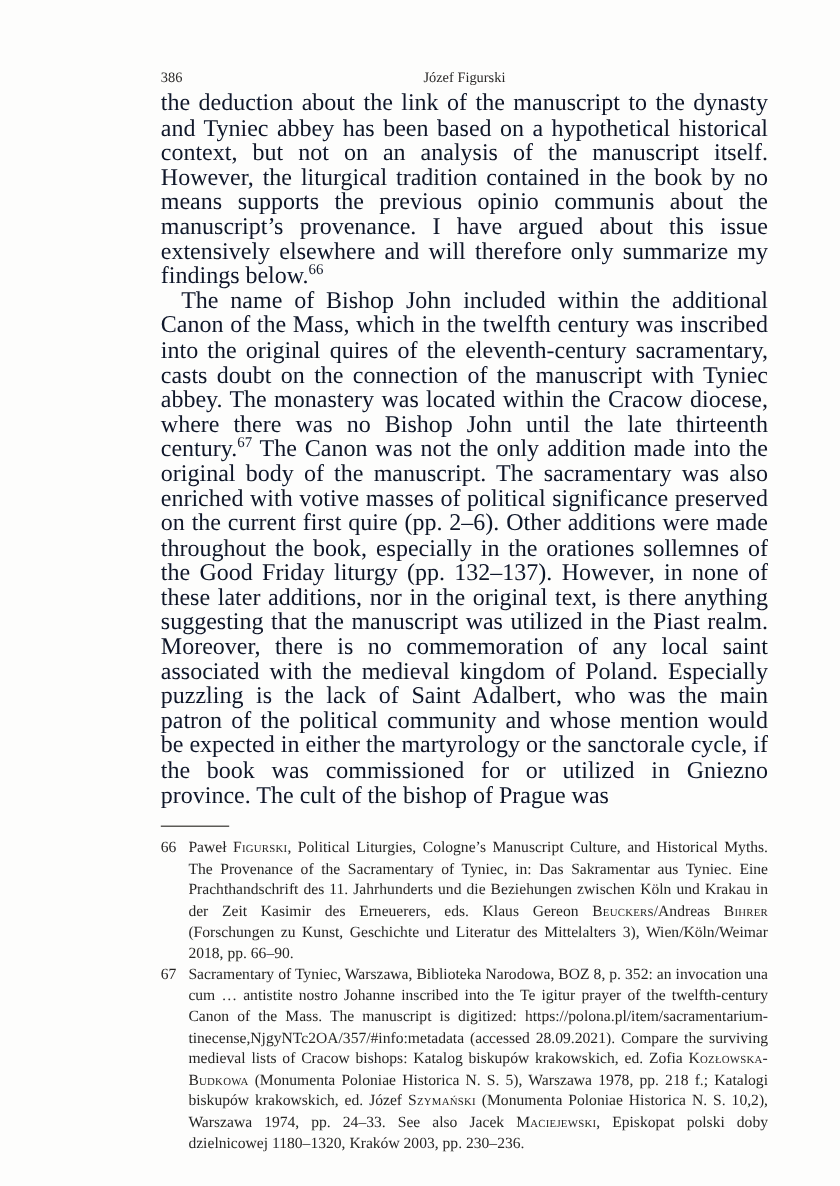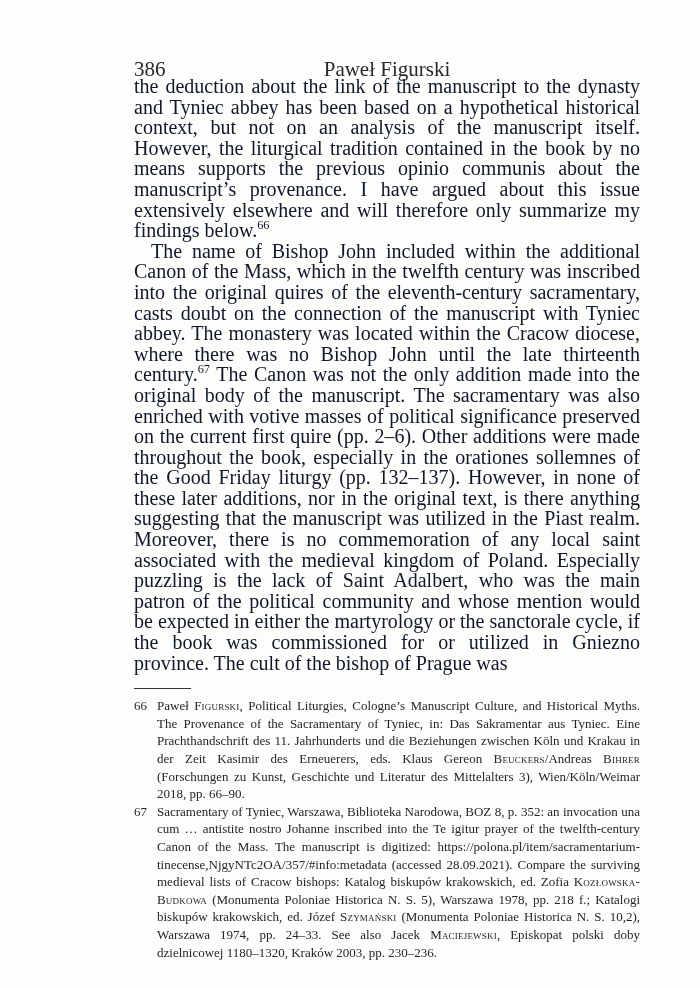--- a/index.html
+++ b/index.html
@@ -13,21 +13,21 @@
   .page {
     position: relative;
     width: 700px; height: 988px;
     box-sizing: border-box;
     padding: 57px 60px 0 134px;
     overflow: hidden;
   }
   .running-head {
     position: relative;
     height: 19px;
-    font-size: 21px;
+    font-size: 12px;
     color: #2a2928;
   }
   .pagenum { position: absolute; left: 0; top: 0; }
   .author  { position: absolute; left: 0; right: 0; top: 0; text-align: center; }
   .body-text {
     font-size: 20px;
     line-height: 20.6px;
     text-align: justify;
     color: #0f172a;
   }
@@ -55,21 +55,21 @@
   }
   .footnote { position: relative; padding-left: 23px; margin: 0; }
   .fn-num { position: absolute; left: 0; top: 0; }
 </style>
 </head>
 <body>
 
 <div class="page">
   <div class="running-head">
     <span class="pagenum">386</span>
-    <span class="author">Paweł Figurski</span>
+    <span class="author">Józef Figurski</span>
   </div>
 
   <div class="body-text" id="body-text">
       <p class="para"><span>the deduction about the link of the manuscript to the dynasty and Tyniec abbey has been based on a hypothetical historical context, but not on an analysis of the manuscript itself. However, the liturgical tradition contained in the book by no means supports the previous opinio communis about the manuscript’s provenance. I have argued about this issue extensively elsewhere and will therefore only summarize my findings below.</span><span class="sup">66</span></p>
       <p class="para indent"><span>The name of Bishop John included within the additional Canon of the Mass, which in the twelfth century was inscribed into the original quires of the eleventh-century sacramentary, casts doubt on the connection of the manuscript with Tyniec abbey. The monastery was located within the Cracow diocese, where there was no Bishop John until the late thirteenth century.</span><span class="sup">67</span><span> The Canon was not the only addition made into the original body of the manuscript. The sacramentary was also enriched with votive masses of political significance preserved on the current first quire (pp. 2–6). Other additions were made throughout the book, especially in the </span><span class="it">orationes sollemnes</span><span> of the Good Friday liturgy (pp. 132–137). However, in none of these later additions, nor in the original text, is there anything suggesting that the manuscript was utilized in the Piast realm. Moreover, there is no commemoration of any local saint associated with the medieval kingdom of Poland. Especially puzzling is the lack of Saint Adalbert, who was the main patron of the political community and whose mention would be expected in either the martyrology or the </span><span class="it">sanctorale</span><span> cycle, if the book was commissioned for or utilized in Gniezno province. The cult of the bishop of Prague was</span></p>
     </div>
 
   <div class="footnote-sep"></div>
 
   <div class="footnotes" id="footnotes">

